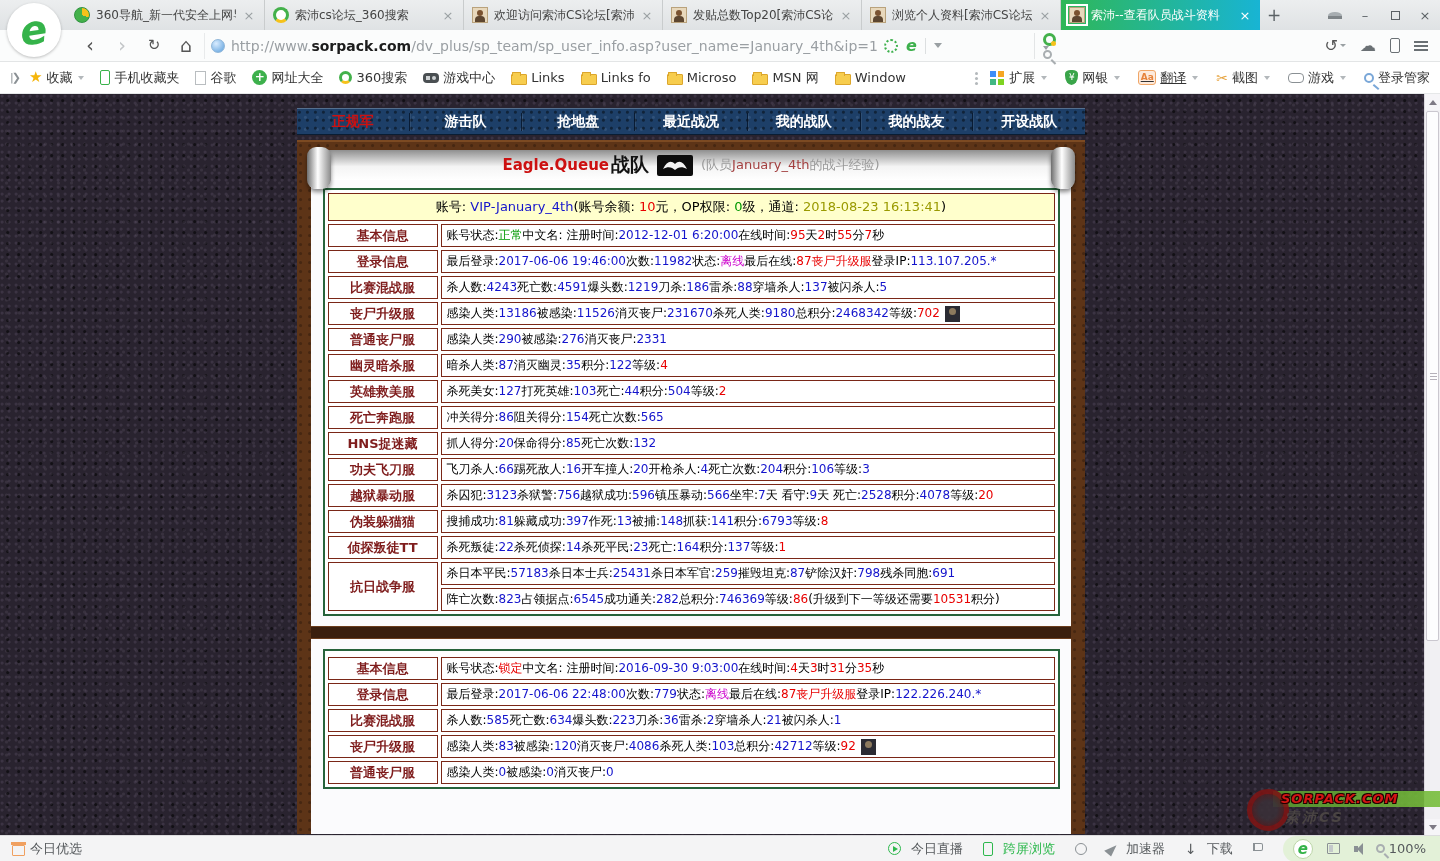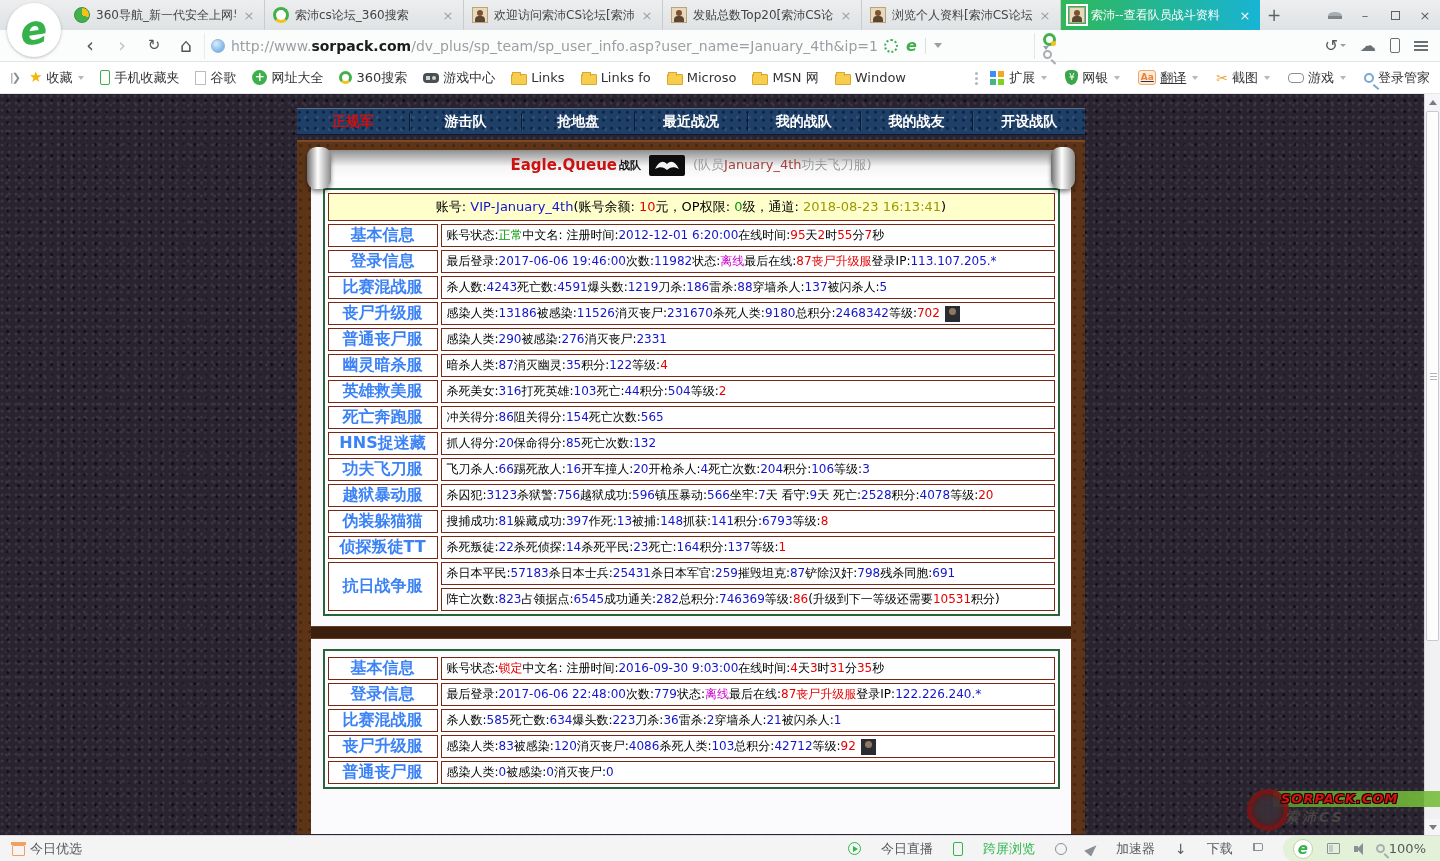--- a/index.html
+++ b/index.html
@@ -103,33 +103,33 @@
   .mainnav .nitem:last-child { border-right:none; box-shadow:none; }
   .mainnav .nitem.current { color:#cc1111; }
 
   .panel { margin-top:5px; background:#5d3417; border-top:2px solid #7c4a22; min-height:690px; padding:6px 14px 0 14px; position:relative;
     background-image:radial-gradient(circle at 40% 40%, rgba(0,0,0,.25) 1px, transparent 2px); background-size:9px 9px; }
   .scrollhead { position:relative; height:30px; margin:2px 2px 0 2px; background:linear-gradient(#8f8f8f,#f4f4f4 55%,#ffffff); border-radius:4px;
     display:flex; align-items:center; justify-content:center; gap:8px; z-index:2; }
   .scurl { position:absolute; top:-3px; width:24px; height:42px; border-radius:9px; background:linear-gradient(90deg,#6e6e6e,#ffffff 45%,#8a8a8a); box-shadow:0 3px 4px rgba(0,0,0,.45); }
   .scurl.l { left:-6px; } .scurl.r { right:-6px; }
   .team-name { color:#cc1111; font-weight:bold; font-size:15px; }
-  .team-suffix { color:#111; font-weight:bold; font-size:11px; }
+  .team-suffix { color:#111; font-weight:bold; font-size:19px; }
   .team-note { color:#9a9a9a; font-size:13px; }
   .team-note .pl { color:#a34040; }
   .eagleimg { width:36px; height:21px; }
 
   .whitebox { background:#fbfbfd; margin-top:-6px; padding-top:12px; min-height:660px; }
   .ipline { text-align:center; font-size:14px; color:#111; padding:4px 0 8px 0; }
   .ipline .ipval { color:#1414cc; }
 
   .acct { width:737px; margin:2px auto 0 auto; border:2px solid #27633b; background:#fff; padding:3px; }
   .acct-header { border:1px solid #7a2717; text-align:center; font-size:13px; padding:4px 0; }
   .trow { display:flex; gap:3px; margin-top:3px; }
-  .tl { flex:0 0 110px; border:1px solid #7a2717; display:flex; align-items:center; justify-content:center; color:#3b82f6; font-weight:bold; font-size:16px; }
+  .tl { flex:0 0 110px; border:1px solid #7a2717; display:flex; align-items:center; justify-content:center; color:#7f1d1d; font-weight:bold; font-size:13px; }
   .tc { flex:1; display:flex; flex-direction:column; gap:3px; min-width:0; }
   .tcline { border:1px solid #7a2717; padding:2px 5px; font-size:12px; line-height:17px; white-space:nowrap; overflow:hidden; display:flex; align-items:center; }
   .c-k { color:#000; } .c-b { color:#1414cc; } .c-r { color:#e80000; } .c-g { color:#009900; }
   .c-m { color:#cc00cc; } .c-o { color:#9a9a00; }
   .avmini { display:inline-block; width:15px; height:16px; background:#2b2b33; margin-left:5px; position:relative; flex:0 0 15px; }
   .avmini::before { content:""; position:absolute; left:4px; top:2px; width:7px; height:7px; border-radius:50%; background:#8d7a5e; }
 
   .acct-sep { height:13px; background:#3a1f0e; border-top:1px solid #6b3d1d; border-bottom:1px solid #6b3d1d; margin:10px 0; }
 
   
@@ -148,21 +148,21 @@
     text-shadow:1px 1px 0 #200, -1px -1px 0 #200, 1px -1px 0 #200, -1px 1px 0 #200; }
   .wm-sub { position:absolute; left:40px; top:24px; font-size:14px; font-weight:bold; color:#55504a; opacity:.75; letter-spacing:3px; font-style:italic; }
   .wm-circle { position:absolute; left:2px; top:4px; width:42px; height:42px; border-radius:50%; border:5px solid #7c1515; background:radial-gradient(circle,#3a3038 40%,#601212); opacity:.9; }
 
   
   .statusbar { height:26px; background:#f4f4f5; border-top:1px solid #dcdcde; display:flex; align-items:center; font-size:13px; color:#55595c; position:relative; }
   .st-left { display:flex; align-items:center; gap:5px; padding-left:12px; }
   .ic-gift { width:13px; height:11px; border:1.5px solid #f0a060; border-radius:1px; position:relative; margin-top:3px; }
   .ic-gift::before { content:""; position:absolute; left:-2px; top:-4px; width:15px; height:3px; background:#f0a060; }
   .st-right { margin-left:auto; display:flex; align-items:center; gap:20px; }
-  .st-item { display:flex; align-items:center; gap:20px; }
+  .st-item { display:flex; align-items:center; gap:10px; }
   .st-item.green { color:#2db84d; }
   .ic-play { width:13px; height:13px; border:1.5px solid #2db84d; border-radius:50%; position:relative; }
   .ic-play::before { content:""; position:absolute; left:4px; top:3px; width:0; height:0; border-left:5px solid #2db84d; border-top:3.5px solid transparent; border-bottom:3.5px solid transparent; }
   .ic-sphone { width:10px; height:14px; border:1.5px solid #2db84d; border-radius:2px; }
   .ic-clock { width:12px; height:12px; border:1.5px solid #8a9094; border-radius:50%; color:#8a9094; font-size:8px; text-align:center; line-height:11px; }
   .ic-rocket { width:0; height:0; border-left:6px solid transparent; border-right:3px solid transparent; border-bottom:12px solid #8a9094; transform:rotate(40deg); }
   .ic-down { color:#55595c; font-size:14px; line-height:1; }
   .ic-flag { width:10px; height:8px; border:1.5px solid #8a9094; border-left:2px solid #8a9094; border-radius:0 2px 2px 0; margin-bottom:4px; }
   .zoomzone { background:#e3f1d8; border-radius:14px 0 0 14px; height:26px; display:flex; align-items:center; gap:14px; padding:0 14px 0 10px; }
   .mini-e { width:20px; height:20px; border-radius:50%; background:#fff; border:1px solid #bcd6a8; color:#35b34a; font-weight:bold; font-style:italic; font-size:15px; text-align:center; line-height:18px; }
@@ -352,21 +352,21 @@
         </div>
       <div class="panel">
         <div class="scrollhead">
           <span class="scurl l"></span>
           <span class="team-name">Eagle.Queue</span>
             <span class="team-suffix" style="margin-left:-6px;">战队</span>
           <svg class="eagleimg" viewBox="0 0 36 21">
               <rect width="36" height="21" rx="2" fill="#0d0d0d"></rect>
               <path d="M6 14 C10 6 14 5 18 9 C22 5 26 6 30 14 C25 11 21 12 18 15 C15 12 11 11 6 14 Z" fill="#f4f4f4"></path>
             </svg>
-          <span class="team-note"><span>(队员</span><span class="pl">January_4th</span><span>功夫飞刀服)</span></span>
+          <span class="team-note"><span>(队员</span><span class="pl">January_4th</span><span>的战斗经验)</span></span>
           <span class="scurl r"></span>
         </div>
         <div class="whitebox">
           <div id="accounts">
               <div class="acct">
                 <div class="acct-header" style="background: rgb(255, 255, 204);"><span class="c-k">账号: </span><span class="c-b">VIP-January_4th</span><span class="c-k">(账号余额: </span><span class="c-r">10</span><span class="c-k">元，OP权限: </span><span class="c-g">0</span><span class="c-k">级，通道: </span><span class="c-o">2018-08-23 16:13:41</span><span class="c-k">)</span></div>
                 <div class="trow">
                   <div class="tl">基本信息</div>
                   <div class="tc">
                     <div class="tcline">
@@ -470,21 +470,21 @@
                       <span class="c-k"> 等级: </span>
                       <span class="c-r">4</span>
                     </div>
                   </div>
                 </div>
                 <div class="trow">
                   <div class="tl">英雄救美服</div>
                   <div class="tc">
                     <div class="tcline">
                       <span class="c-k">杀死美女: </span>
-                      <span class="c-b">316</span>
+                      <span class="c-b">127</span>
                       <span class="c-k"> 打死英雄: </span>
                       <span class="c-b">103</span>
                       <span class="c-k"> 死亡: </span>
                       <span class="c-b">44</span>
                       <span class="c-k"> 积分: </span>
                       <span class="c-b">504</span>
                       <span class="c-k"> 等级: </span>
                       <span class="c-r">2</span>
                     </div>
                   </div>

